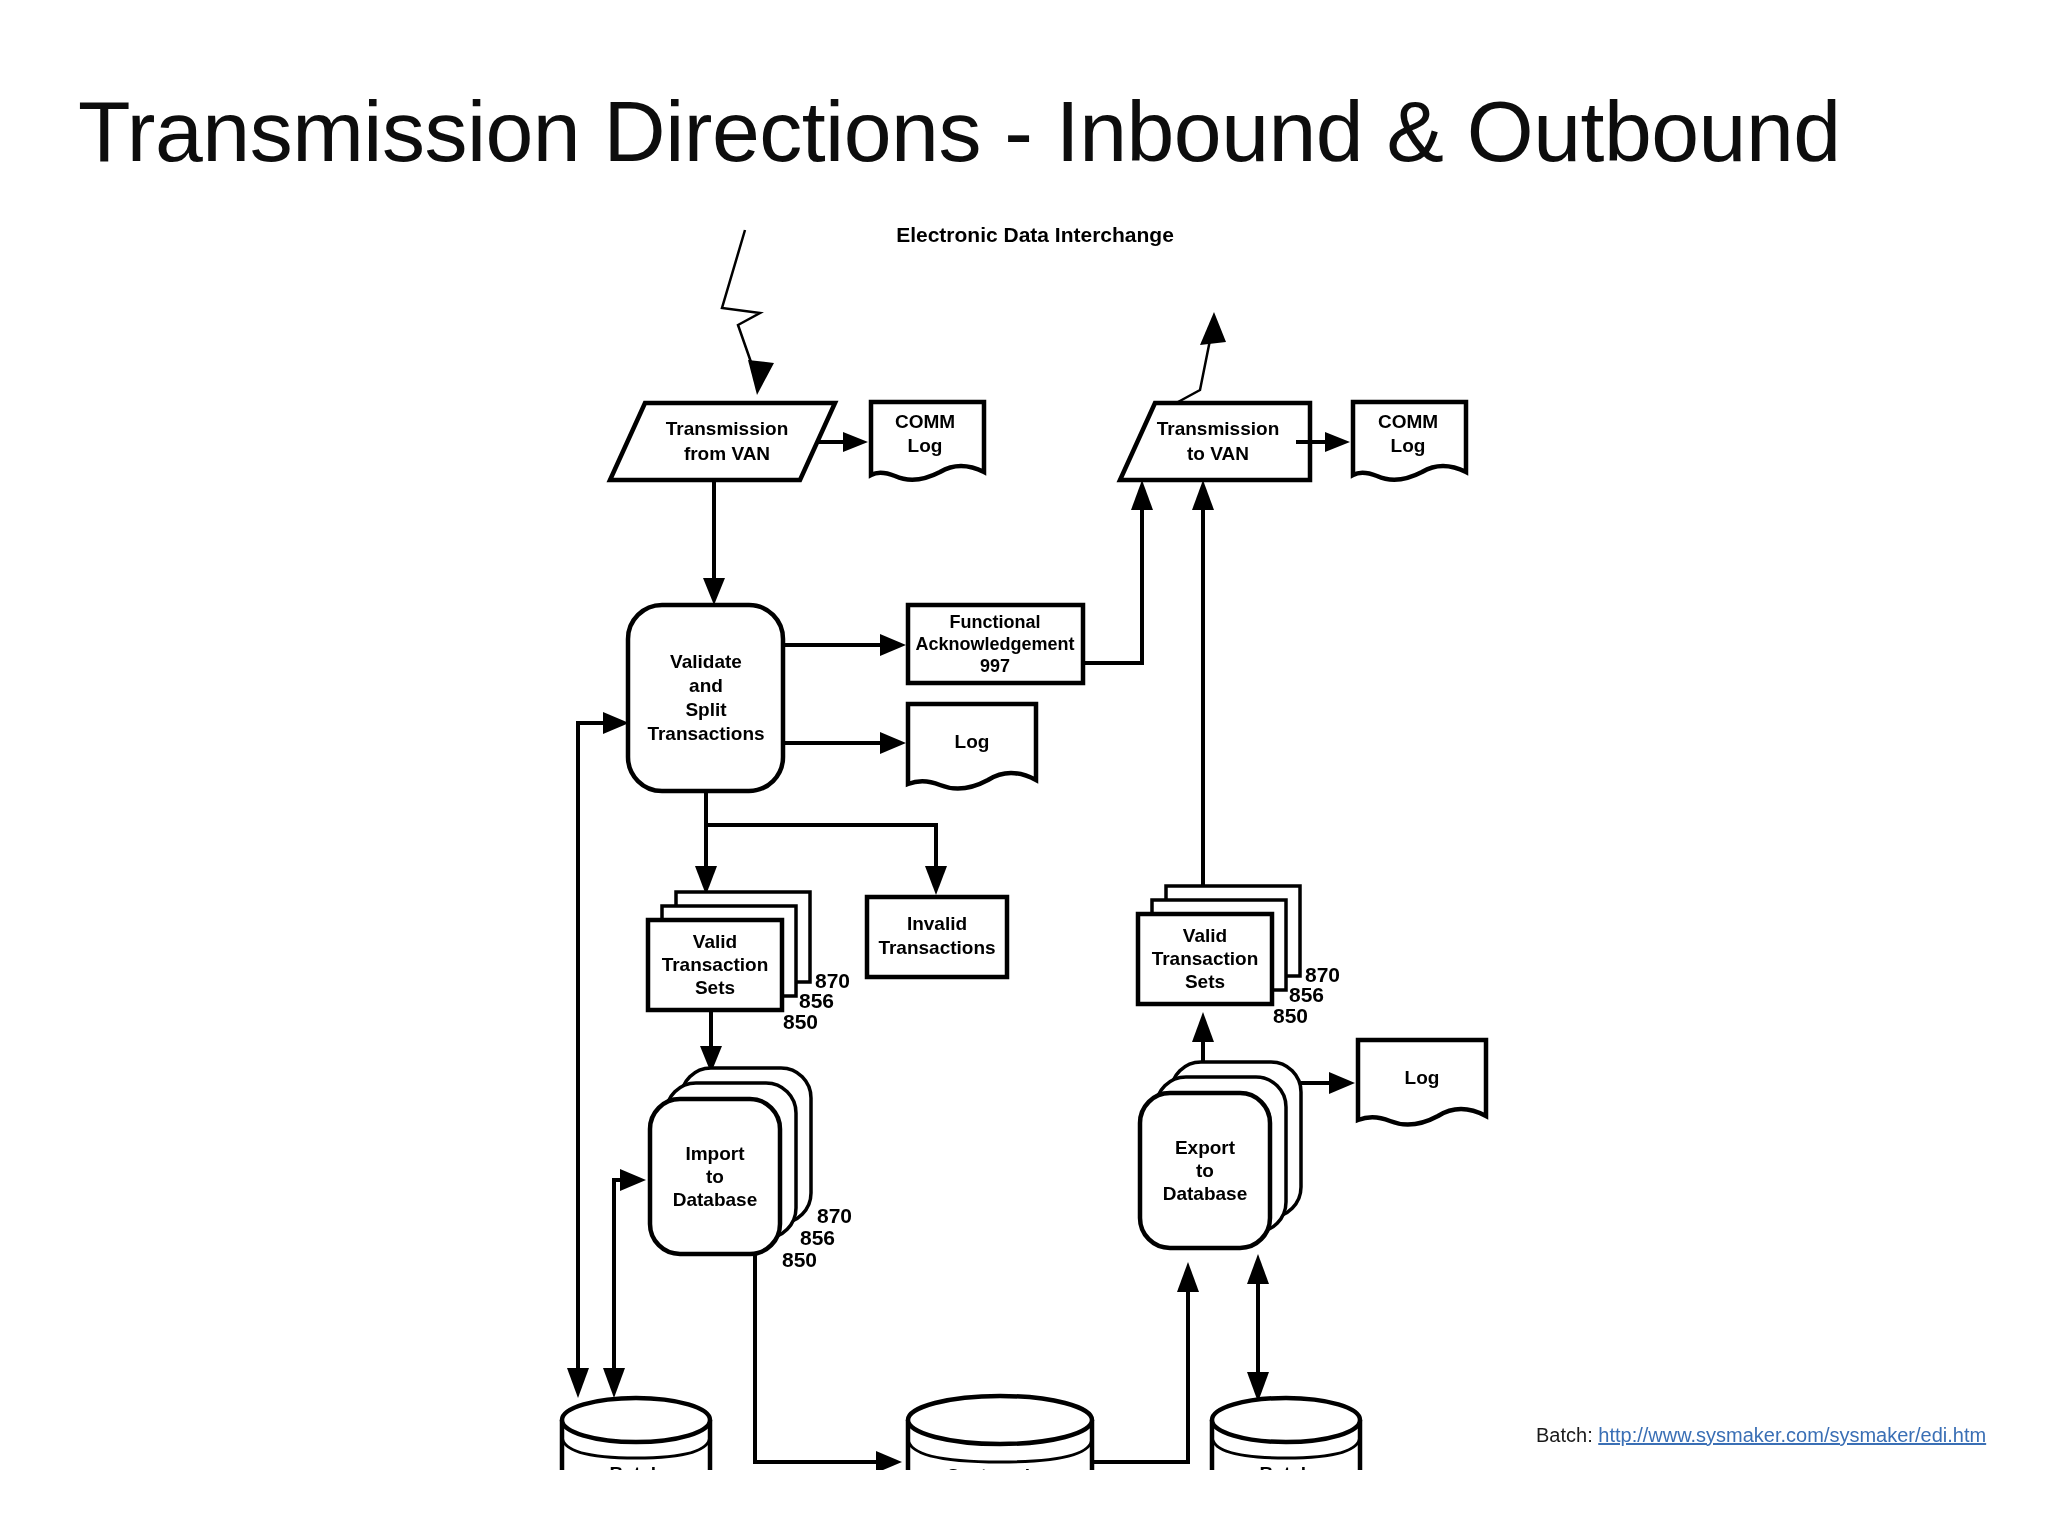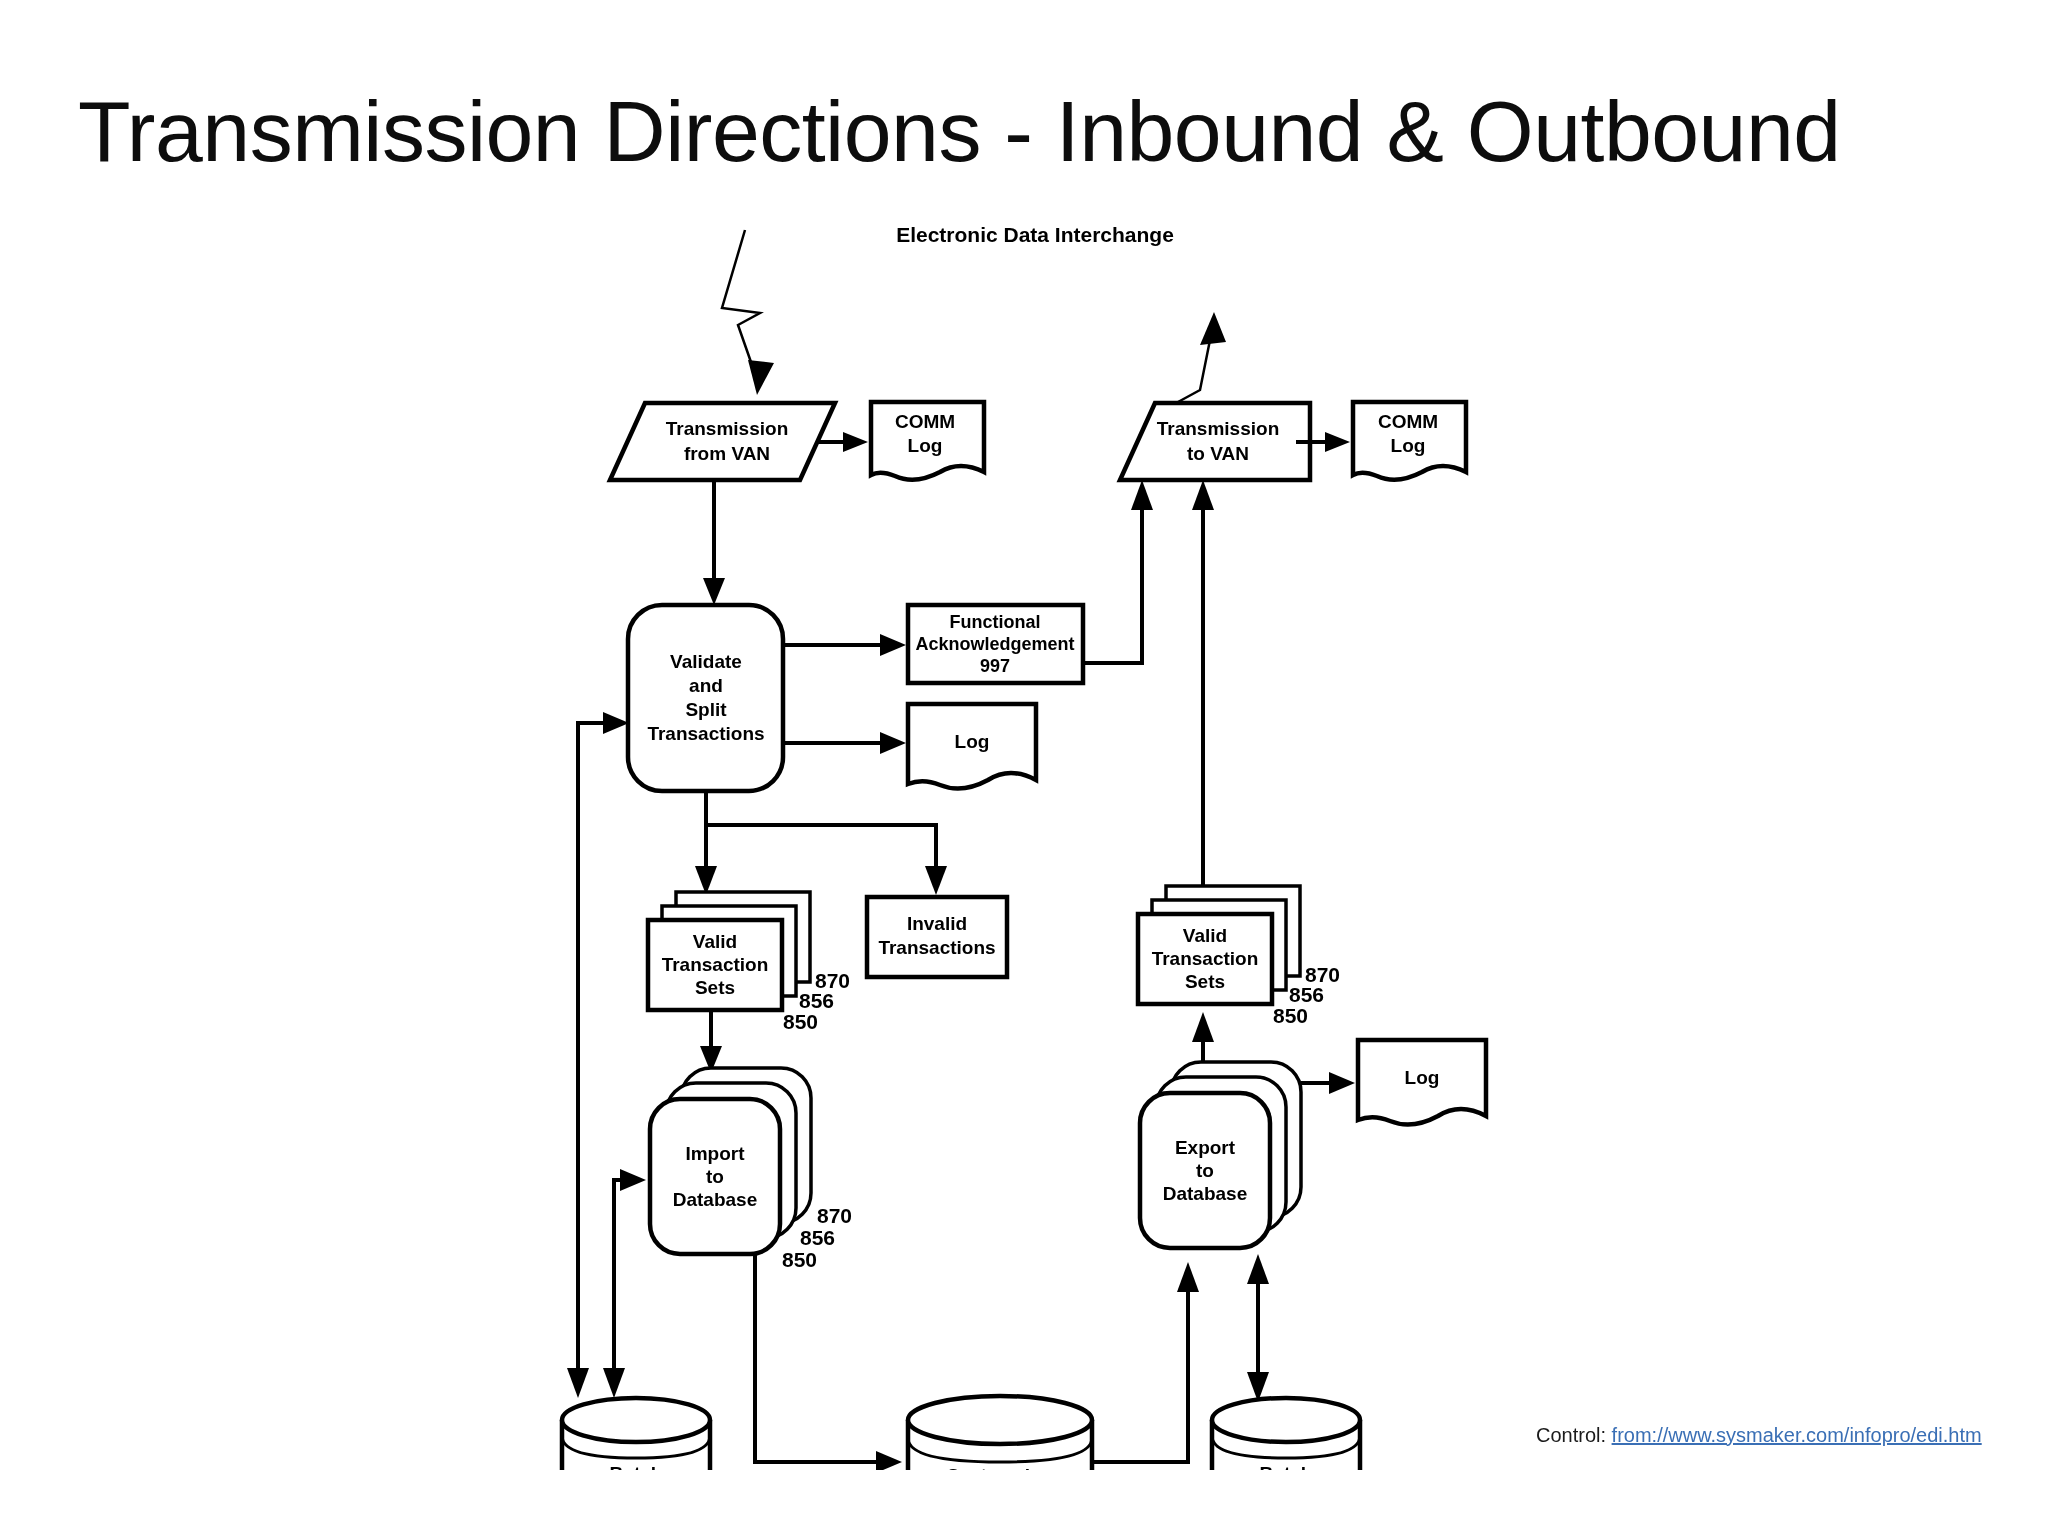--- a/index.html
+++ b/index.html
@@ -298,17 +298,17 @@
         <ellipse class="shape" cx="1286" cy="1240" rx="74" ry="22"></ellipse>
         <path class="conn-thin" d="M 1212 1256 Q 1212 1278 1286 1278 Q 1360 1278 1360 1256"></path>
         <text class="lbl" x="1286" y="1300">Batch</text>
         <text class="lbl" x="1286" y="1324">Control</text>
       </g>
 
     </svg>
   </div>
 
   <div class="source">
-    <span>Control:</span>
-    <span class="lnk">from://www.sysmaker.com/infopro/edi.htm</span>
+    <span>Batch:</span>
+    <span class="lnk">http://www.sysmaker.com/sysmaker/edi.htm</span>
   </div>
 
 </div>
 
 </body></html>

